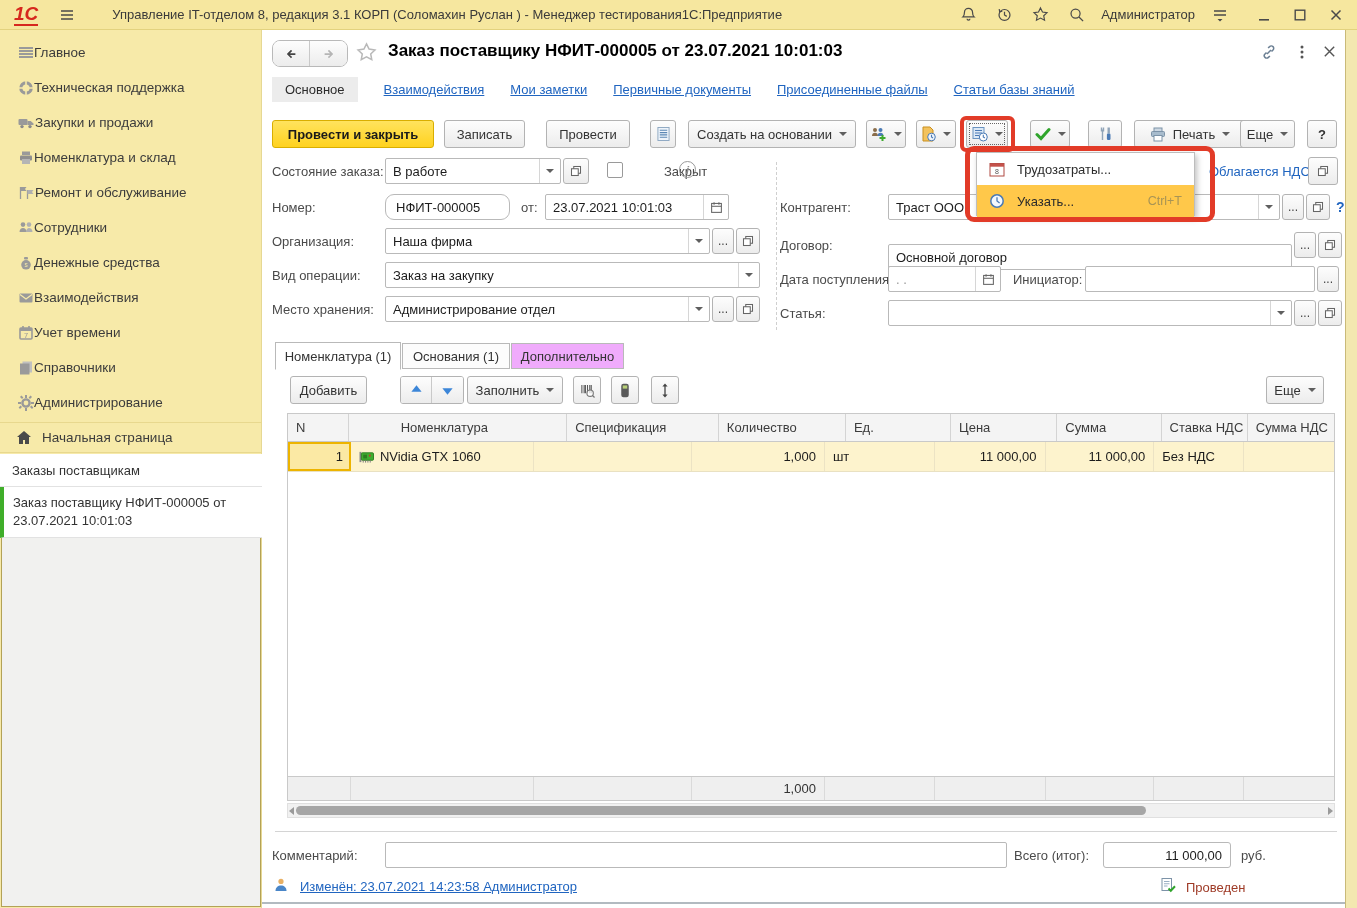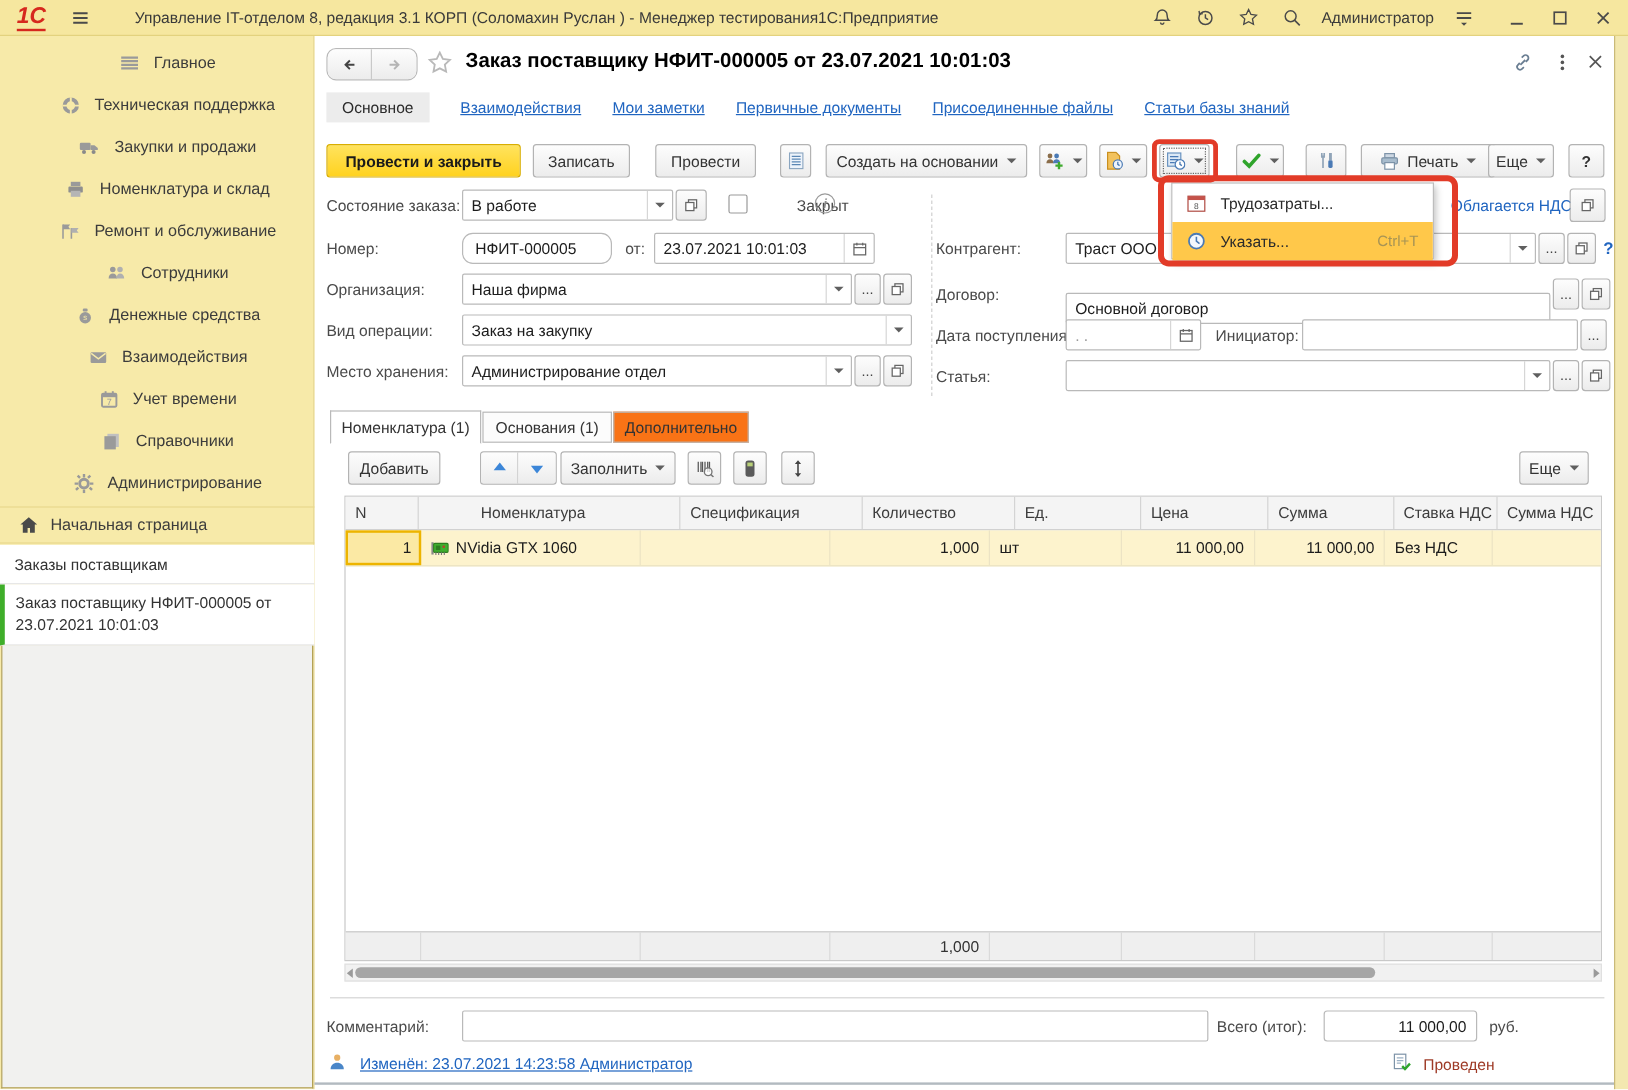--- a/index.html
+++ b/index.html
@@ -7,21 +7,21 @@
   .screen { position:relative; width:1357px; height:908px; background:#fff; overflow:hidden; font-size:13px; color:#333; }
   .abs { position:absolute; }
 
   
   .titlebar { position:absolute; left:0; top:0; width:1357px; height:30px; background:#f6e79f; border-bottom:1px solid #e3d27e; display:flex; align-items:center; }
   .tb-title { font-size:13px; color:#3a3a3a; white-space:nowrap; }
   .tb-ico { width:22px; height:22px; display:flex; align-items:center; justify-content:center; }
 
   
   .sidebar { position:absolute; left:0; top:30px; width:262px; height:878px; background:#f7eaa9; border-right:1px solid #e6d894; }
-  .side-item { position:absolute; left:0; width:262px; height:35px; display:flex; align-items:center; gap:12px; padding-left:18px; cursor:default;justify-content:center; }
+  .side-item { position:absolute; left:0; width:262px; height:35px; display:flex; align-items:center; padding-left:18px; cursor:default; }
   .side-item span { font-size:13.5px; color:#3c3c3c; white-space:nowrap; }
   .home-row { position:absolute; left:0; top:392px; width:262px; height:31px; border-top:1px solid #e8d88e; border-bottom:1px solid #e8d88e; display:flex; align-items:center; gap:10px; padding-left:16px; }
   .win-row { position:absolute; left:0; width:262px; background:#fff; border-bottom:1px solid #e2e2e2; display:flex; align-items:center; padding-left:12px; font-size:13px; color:#333; }
   .gray-panel { position:absolute; left:1px; top:508px; width:260px; height:369px; background:#f1f1ef; border:1px solid #b3a257; border-top:none; }
 
   
   .btn { position:absolute; display:flex; align-items:center; justify-content:center; gap:7px; height:28px; background:linear-gradient(#fdfdfd,#ececec); border:1px solid #b3b3b3; border-radius:3px; font-size:13px; color:#333; }
   .btn-yellow { background:linear-gradient(#ffe35e,#ffd21f); border:1px solid #d9ae00; font-weight:bold; color:#1a1a1a; }
   .caret { width:0; height:0; border-left:4px solid transparent; border-right:4px solid transparent; border-top:4px solid #5f5f5f; }
   .combo { position:absolute; display:flex; height:26px; background:#fff; border:1px solid #b9b9b9; border-radius:2px; align-items:stretch; }
@@ -481,21 +481,21 @@
   <div class="sq" style="left:1294px;top:300px;width:22px;">...</div>
   <div class="sq" style="left:1318px;top:300px;width:24px;">
     <svg width="12" height="12" viewBox="0 0 16 16">
         <rect x="5" y="2" width="9" height="9" fill="#fff" stroke="#666" stroke-width="1.4"></rect>
         <rect x="2" y="5" width="9" height="9" fill="#fff" stroke="#666" stroke-width="1.4"></rect>
       </svg>
   </div>
 
   <div class="gtab active" style="left:275px;width:126px;">Номенклатура (1)</div>
   <div class="gtab" style="left:402px;width:108px;background:#fcfcfc;">Основания (1)</div>
-  <div class="gtab" style="left:511px;width:113px;background:#f97316;">Дополнительно</div>
+  <div class="gtab" style="left:511px;width:113px;background:#f0abfc;">Дополнительно</div>
 
   <div class="btn" style="left:290px;top:376px;width:77px;">Добавить</div>
   <div class="abs" style="left:400px;top:376px;display:flex;border:1px solid #b3b3b3;border-radius:3px;overflow:hidden;height:28px;">
     <div style="width:31px;display:flex;align-items:center;justify-content:center;background:linear-gradient(#fdfdfd,#ececec);border-right:1px solid #c9c9c9;">
       <svg width="13" height="12" viewBox="0 0 14 12">
           <path d="M7 1l5.5 7h-11z" fill="#3c86d8"></path>
         </svg>
     </div>
     <div style="width:31px;display:flex;align-items:center;justify-content:center;background:linear-gradient(#fdfdfd,#ececec);">
       <svg width="13" height="12" viewBox="0 0 14 12">

